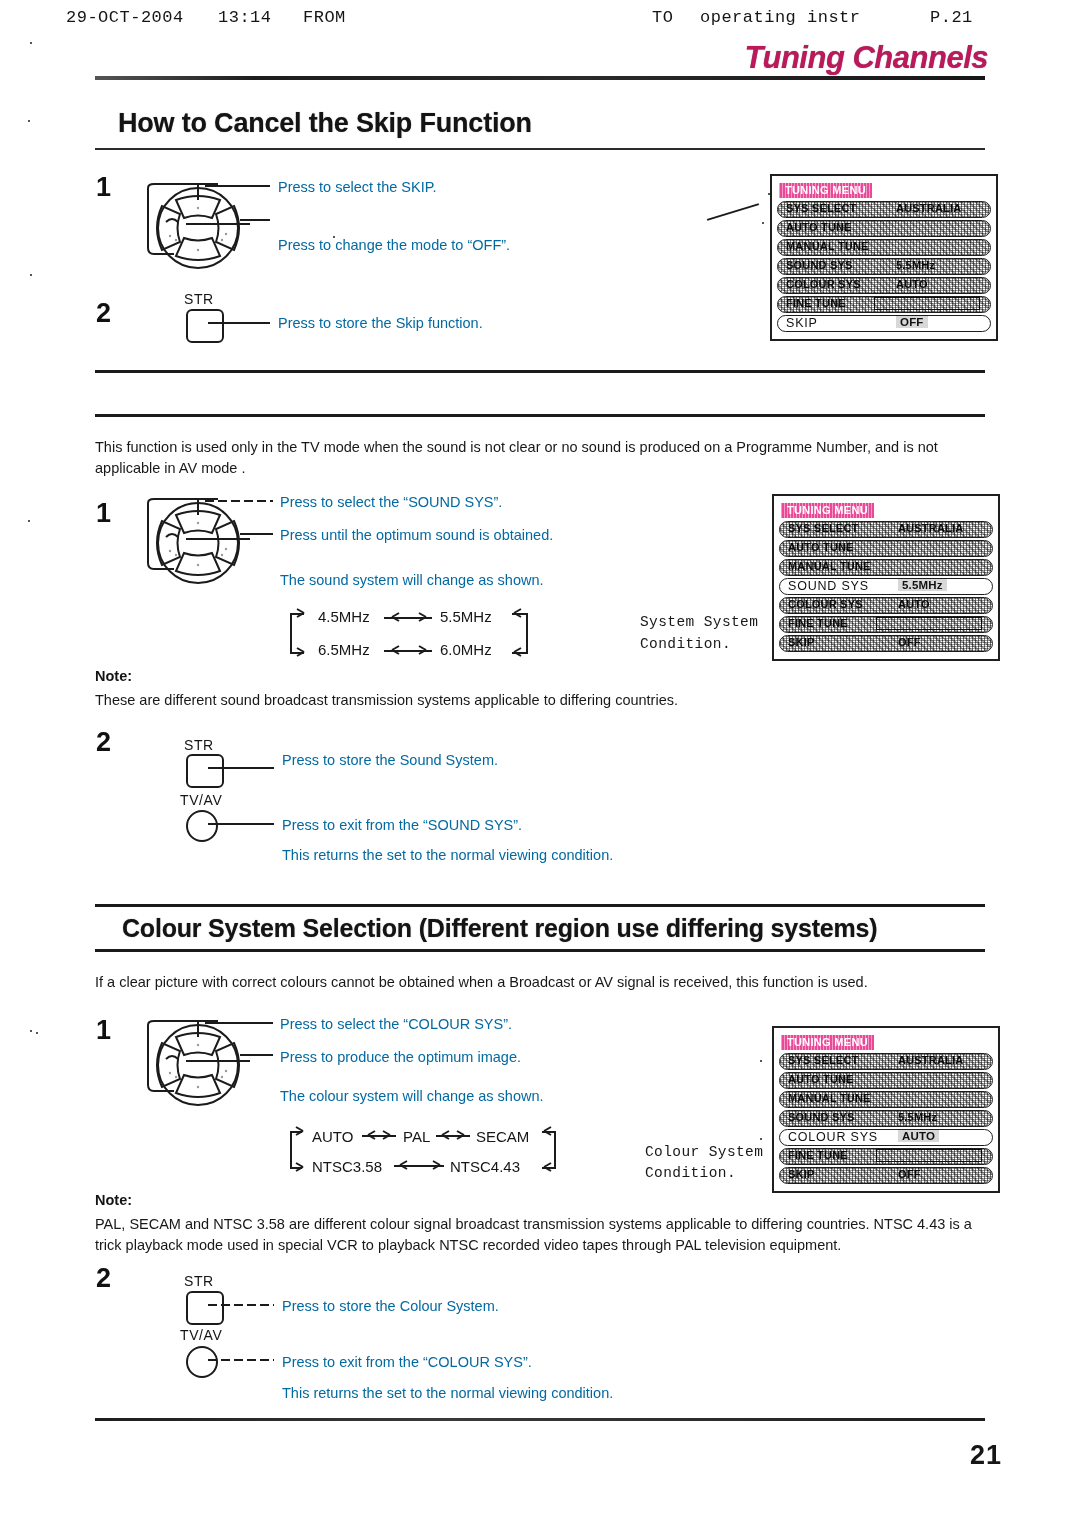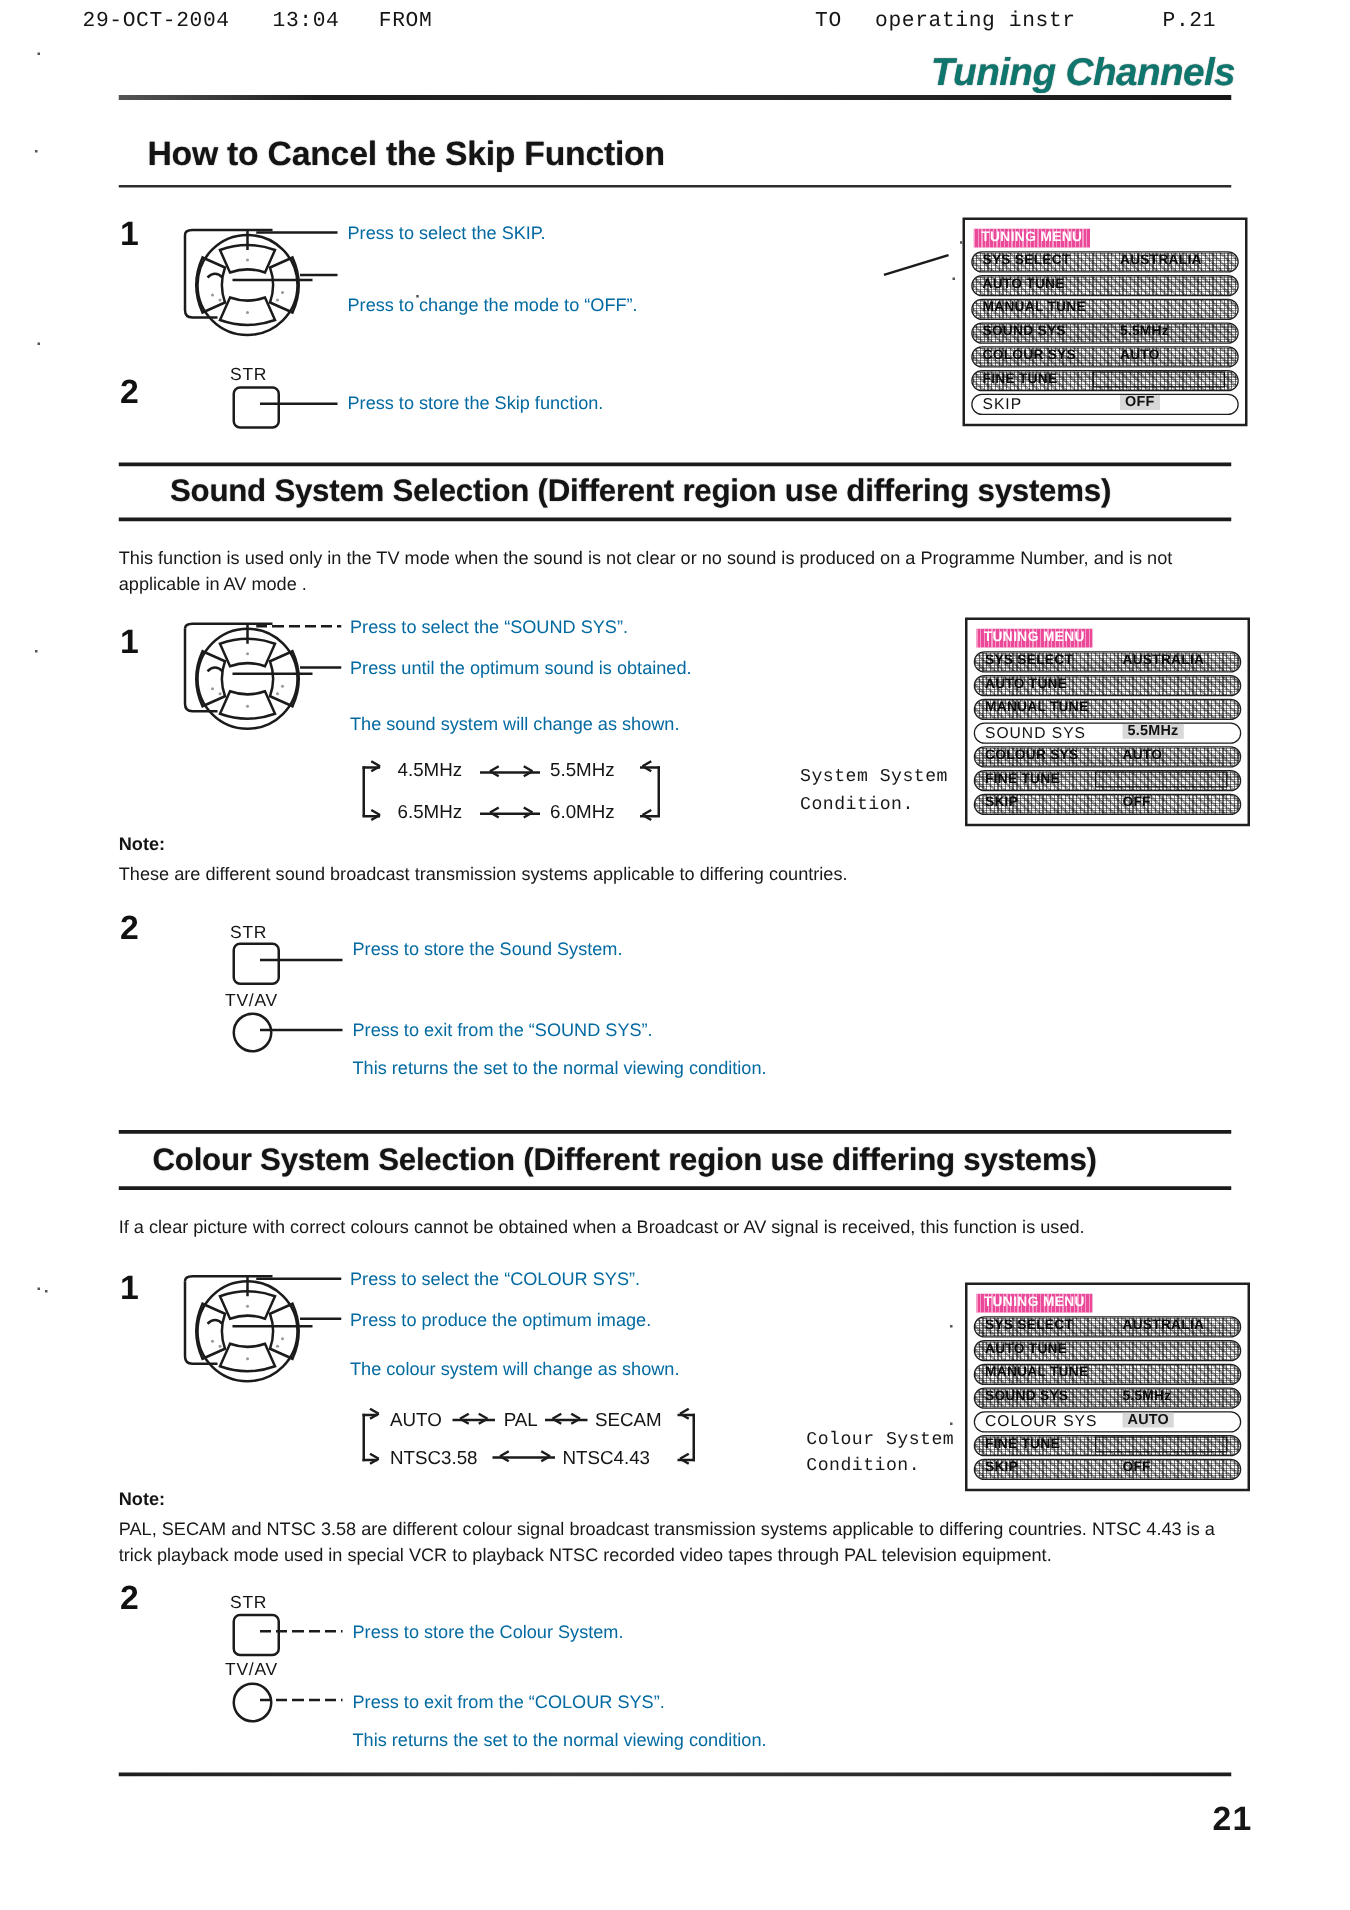--- a/index.html
+++ b/index.html
@@ -19,21 +19,21 @@
   .fax-time{position:absolute;left:218px;top:0;}
   .fax-from{position:absolute;left:303px;top:0;}
   .fax-to{position:absolute;left:652px;top:0;}
   .fax-dest{position:absolute;left:700px;top:0;}
   .fax-page{position:absolute;left:930px;top:0;}
 
   
   .runhead{
     position:absolute;right:92px;top:40px;
     font-size:31px;font-weight:bold;font-style:italic;
-    letter-spacing:-.5px;color:#0f766e;
+    letter-spacing:-.5px;color:#be185d;
     text-shadow:0 0 1px rgba(0,0,0,.55);
   }
   .runhead-rule{
     position:absolute;left:95px;top:76px;width:890px;height:4px;
     background:linear-gradient(90deg,#555 0%,#1d1d1d 18%,#2a2a2a 55%,#171717 100%);
   }
 
   
   .sec-title{
     position:absolute;font-weight:bold;color:#141414;
@@ -141,21 +141,21 @@
     color:#161616;letter-spacing:1px;
   }
 </style>
 </head>
 <body>
 
 <div class="page">
 
   <div class="fax-header">
     <span class="fax-date">29-OCT-2004</span>
-    <span class="fax-time">13:04</span>
+    <span class="fax-time">13:14</span>
     <span class="fax-from">FROM</span>
     <span class="fax-to">TO</span>
     <span class="fax-dest">operating instr</span>
     <span class="fax-page">P.21</span>
   </div>
   <div class="speck" style="left:30px;top:42px;"></div>
 
   <div class="runhead">Tuning Channels</div>
   <div class="runhead-rule"></div>
 
@@ -232,21 +232,20 @@
       <span class="k">FINE TUNE</span>
       <span class="v"></span>
     </div>
     <div class="osd-row clear hl">
       <span class="k">SKIP</span>
       <span class="v">OFF</span>
     </div>
   </div>
 
   <div class="sec-rule" style="left:95px;top:370px;width:890px;"></div>
-  <div class="sec-title" style="left:136px;top:379px;font-size:25px;">Sound System Selection (Different region use differing systems)</div>
   <div class="sec-rule" style="left:95px;top:414px;width:890px;"></div>
 
   <div class="body-text" style="left:95px;top:437px;width:890px;">This function is used only in the TV mode when the sound is not clear or no sound is produced on a Programme Number, and is not applicable in AV mode .</div>
 
   <div class="step-num" style="left:96px;top:498px;">1</div>
 
   <div class="dpad" style="left:140px;top:493px;">
     <svg width="118" height="100" viewBox="0 0 118 100">
       <g fill="none" stroke="#1b1b1b" stroke-width="2">
         <path d="M8 10 L8 70 Q8 76 14 76 L34 76"></path>

